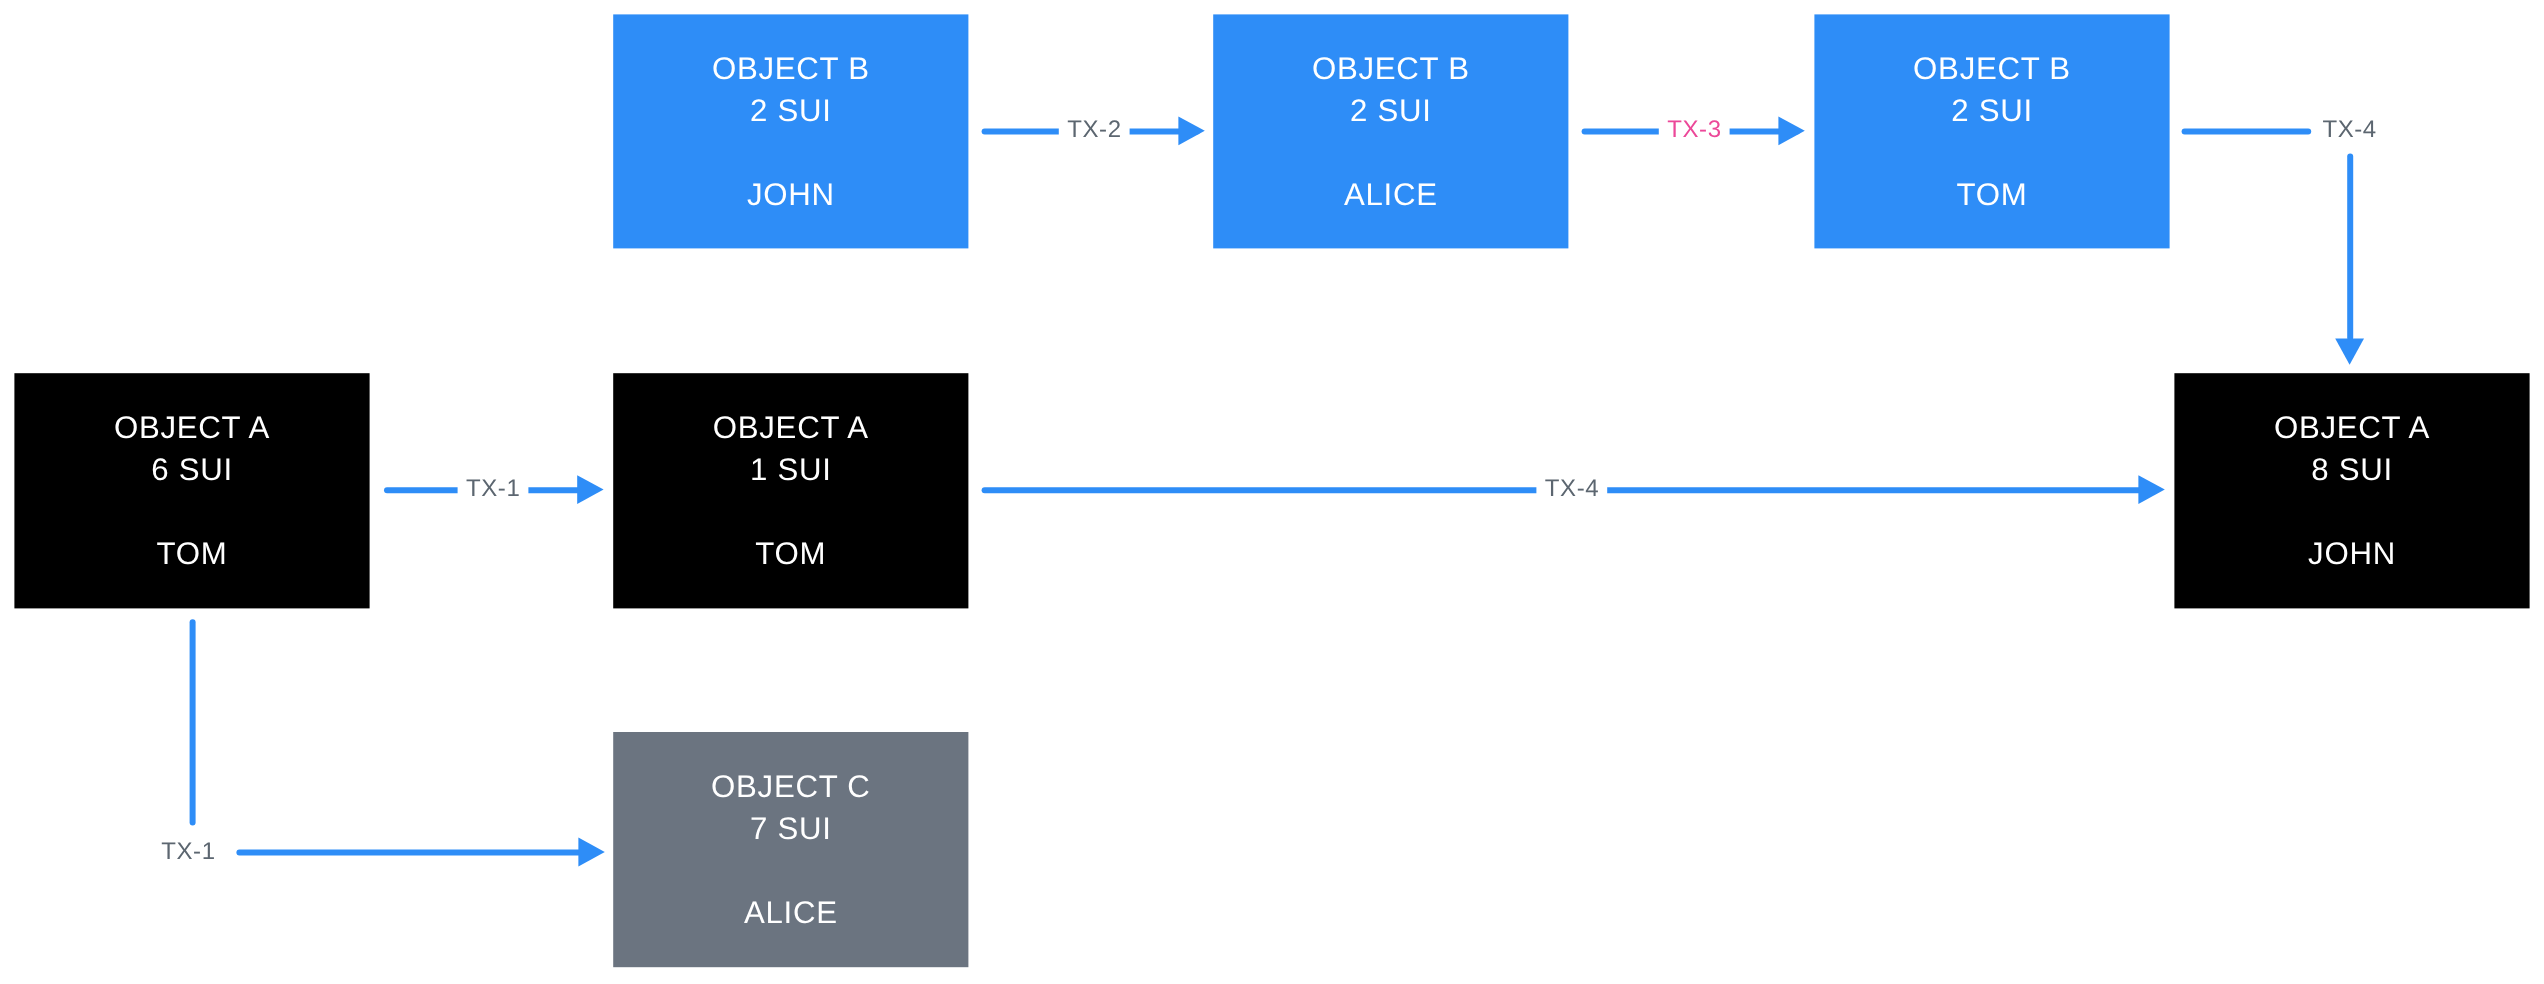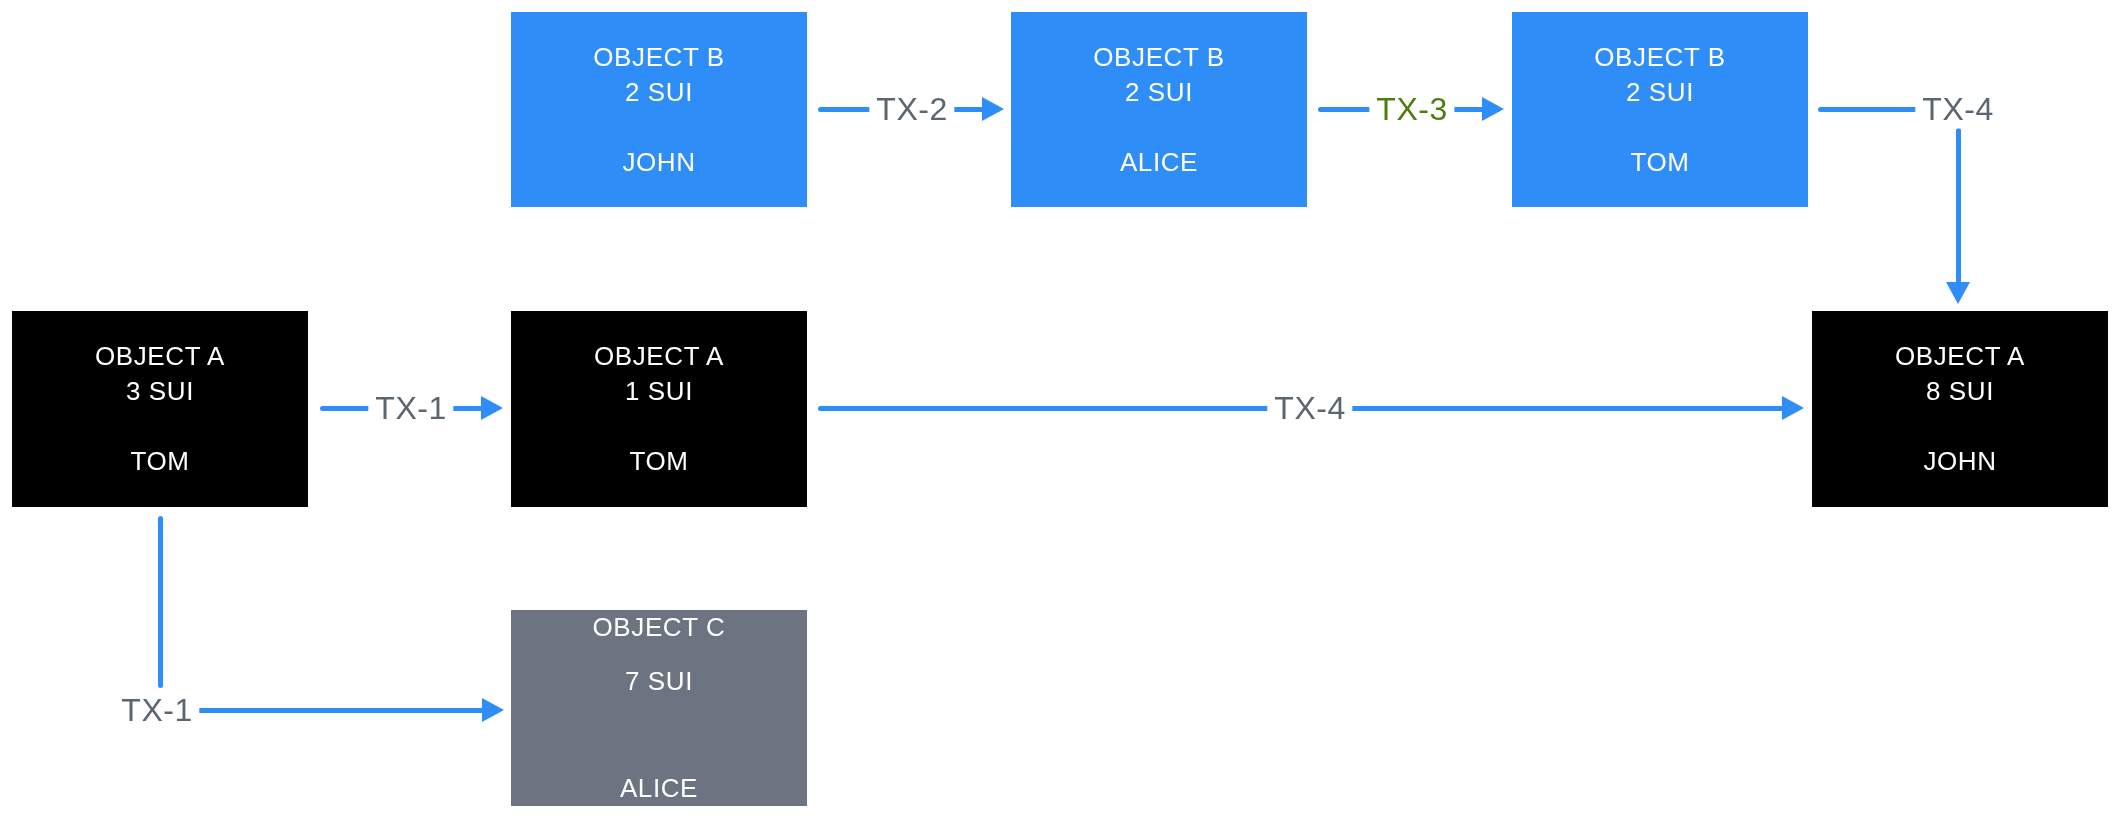--- a/index.html
+++ b/index.html
@@ -47,21 +47,21 @@
   .edge-head.down {
     border-left: 12px solid transparent;
     border-right: 12px solid transparent;
     border-top: 22px solid #2E8DF7;
   }
   .edge-label {
     position: absolute;
     transform: translate(-50%, -50%);
     background: #ffffff;
     color: #5C6670;
-    font-size: 32px;
+    font-size: 20px;
     font-weight: 500;
     letter-spacing: 0.5px;
     padding: 1px 7px;
     white-space: nowrap;
     text-align: center;
   }
 </style>
 </head>
 <body>
 
@@ -79,48 +79,48 @@
     <div class="line">ALICE</div>
   </div>
     <div class="node" style="left: 1512px; top: 12px; width: 296px; height: 195px; background: rgb(46, 141, 247); color: rgb(255, 255, 255);">
     <div class="line">OBJECT B</div>
     <div class="line">2 SUI</div>
     <div class="spacer"></div>
     <div class="line">TOM</div>
   </div>
     <div class="node" style="left: 12px; top: 311px; width: 296px; height: 196px; background: rgb(0, 0, 0); color: rgb(255, 255, 255);">
     <div class="line">OBJECT A</div>
-    <div class="line">3 SUI</div>
+    <div class="line">6 SUI</div>
     <div class="spacer"></div>
     <div class="line">TOM</div>
   </div>
     <div class="node" style="left: 511px; top: 311px; width: 296px; height: 196px; background: rgb(0, 0, 0); color: rgb(255, 255, 255);">
     <div class="line">OBJECT A</div>
     <div class="line">1 SUI</div>
     <div class="spacer"></div>
     <div class="line">TOM</div>
   </div>
     <div class="node" style="left: 1812px; top: 311px; width: 296px; height: 196px; background: rgb(0, 0, 0); color: rgb(255, 255, 255);">
     <div class="line">OBJECT A</div>
     <div class="line">8 SUI</div>
     <div class="spacer"></div>
     <div class="line">JOHN</div>
   </div>
-    <div class="node" style="left: 511px; top: 610px; width: 296px; height: 196px; background: rgb(107, 116, 128); color: rgb(255, 255, 255); justify-content: space-between;">
+    <div class="node" style="left: 511px; top: 610px; width: 296px; height: 196px; background: rgb(107, 116, 128); color: rgb(255, 255, 255);">
     <div class="line">OBJECT C</div>
     <div class="line">7 SUI</div>
     <div class="spacer"></div>
     <div class="line">ALICE</div>
   </div>
     <div class="edge-seg" style="left: 818px; top: 106.5px; width: 182px; height: 5px; background: rgb(46, 141, 247);"></div>
     <div class="edge-head right" style="left: 982px; top: 97px;"></div>
     <div class="edge-label" style="left: 912px; top: 109px; color: rgb(92, 102, 112);">TX-2</div>
     <div class="edge-seg" style="left: 1318px; top: 106.5px; width: 182px; height: 5px; background: rgb(46, 141, 247);"></div>
     <div class="edge-head right" style="left: 1482px; top: 97px;"></div>
-    <div class="edge-label" style="left: 1412px; top: 109px; color: #4d7c0f;">TX-3</div>
+    <div class="edge-label" style="left: 1412px; top: 109px; color: #ec4899;">TX-3</div>
     <div class="edge-seg" style="left: 1818px; top: 106.5px; width: 108px; height: 5px; background: rgb(46, 141, 247);"></div>
     <div class="edge-seg" style="left: 1955.5px; top: 128px; width: 5px; height: 156px; background: rgb(46, 141, 247);"></div>
     <div class="edge-head down" style="left: 1946px; top: 282px;"></div>
     <div class="edge-label" style="left: 1958px; top: 109px; color: rgb(92, 102, 112);">TX-4</div>
     <div class="edge-seg" style="left: 320px; top: 405.5px; width: 164px; height: 5px; background: rgb(46, 141, 247);"></div>
     <div class="edge-head right" style="left: 481px; top: 396px;"></div>
     <div class="edge-label" style="left: 411px; top: 408px; color: rgb(92, 102, 112);">TX-1</div>
     <div class="edge-seg" style="left: 818px; top: 405.5px; width: 968px; height: 5px; background: rgb(46, 141, 247);"></div>
     <div class="edge-head right" style="left: 1782px; top: 396px;"></div>
     <div class="edge-label" style="left: 1310px; top: 408px; color: rgb(92, 102, 112);">TX-4</div>

